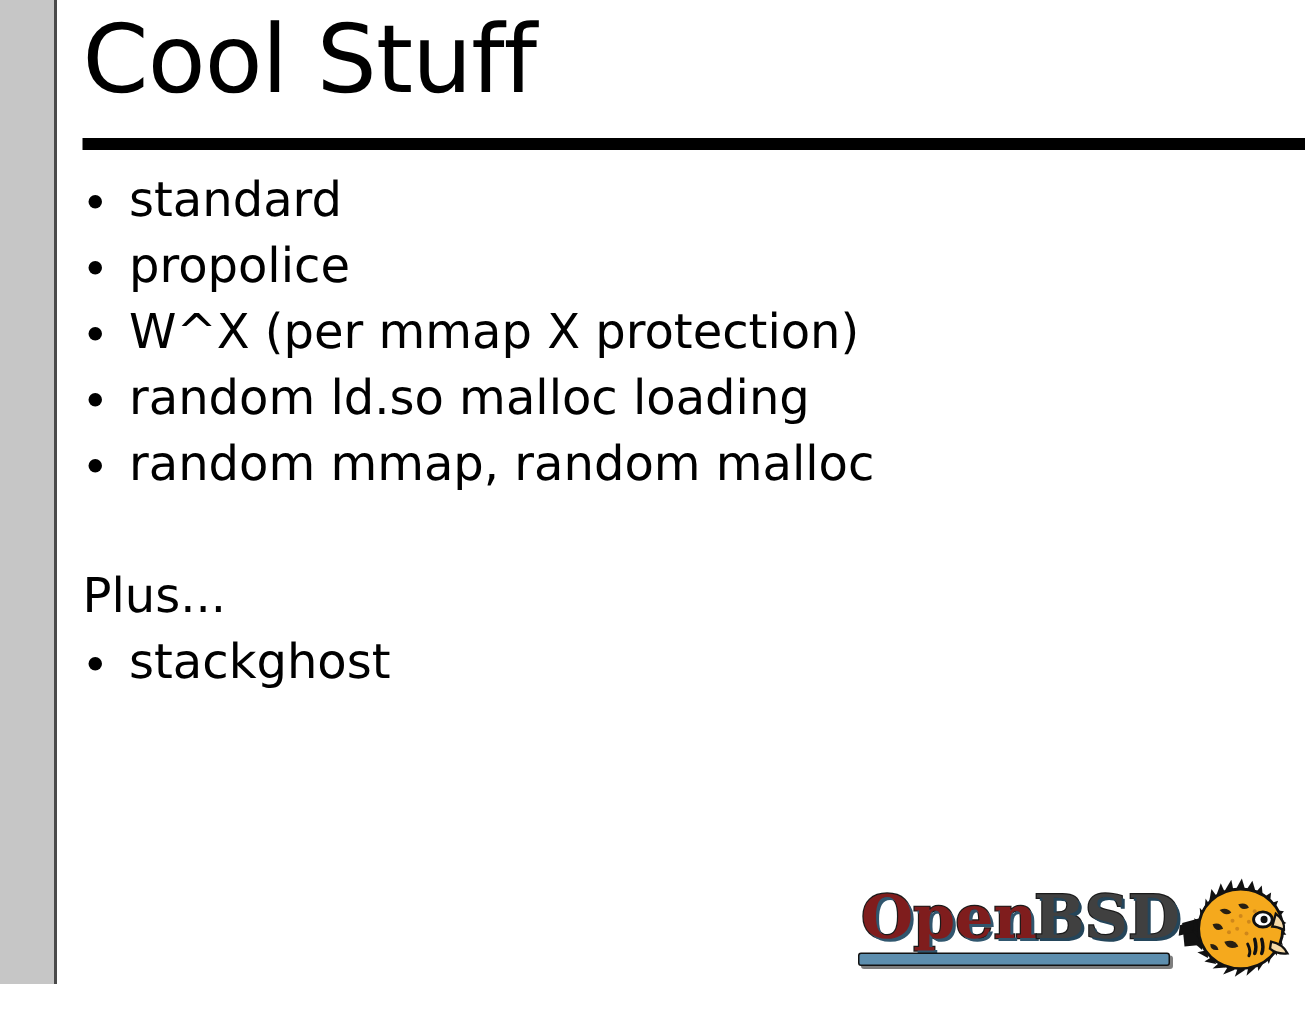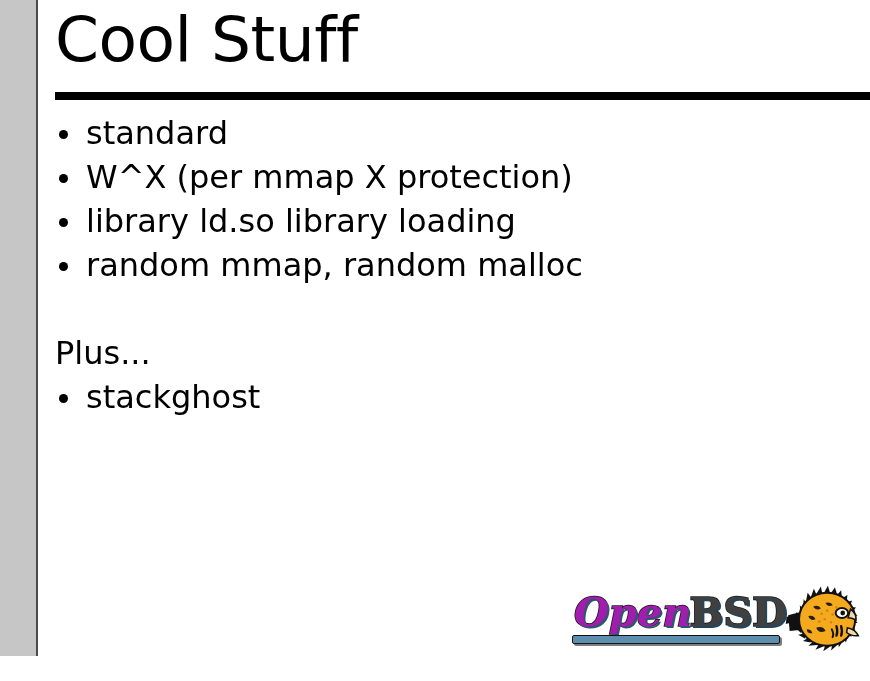--- a/index.html
+++ b/index.html
@@ -112,22 +112,21 @@
     position: absolute;
     left: 4px;
     top: 0px;
     font-family: "DejaVu Serif", serif;
     font-size: 40px;
     font-weight: bold;
     line-height: 44px;
     white-space: nowrap;
   }
   .wm-open {
-    font-style: italic;
-    color: #a21caf;
+    color: #7f1d1d;
     -webkit-text-stroke: 1.6px #1a1a1a;
     paint-order: stroke fill;
     text-shadow: 2px 2px 0 #30566e;
   }
   .wm-bsd {
     font-style: normal;
     color: #404040;
     -webkit-text-stroke: 1.6px #1a1a1a;
     paint-order: stroke fill;
     text-shadow: 2px 2px 0 #24455a;
@@ -167,29 +166,33 @@
     <div class="title-rule"></div>
 
     <div class="body-block">
 
 
       <div class="line bullet">
         <span class="dot"></span>
         <span>standard</span>
       </div>
 
+      <div class="line bullet">
+        <span class="dot"></span>
+        <span>propolice</span>
+      </div>
 
       <div class="line bullet">
         <span class="dot"></span>
         <span>W^X (per mmap X protection)</span>
       </div>
 
       <div class="line bullet">
         <span class="dot"></span>
-        <span>library ld.so library loading</span>
+        <span>random ld.so malloc loading</span>
       </div>
 
       <div class="line bullet">
         <span class="dot"></span>
         <span>random mmap, random malloc</span>
       </div>
 
       <div class="line spacer"></div>
 
       <div class="line plain">

